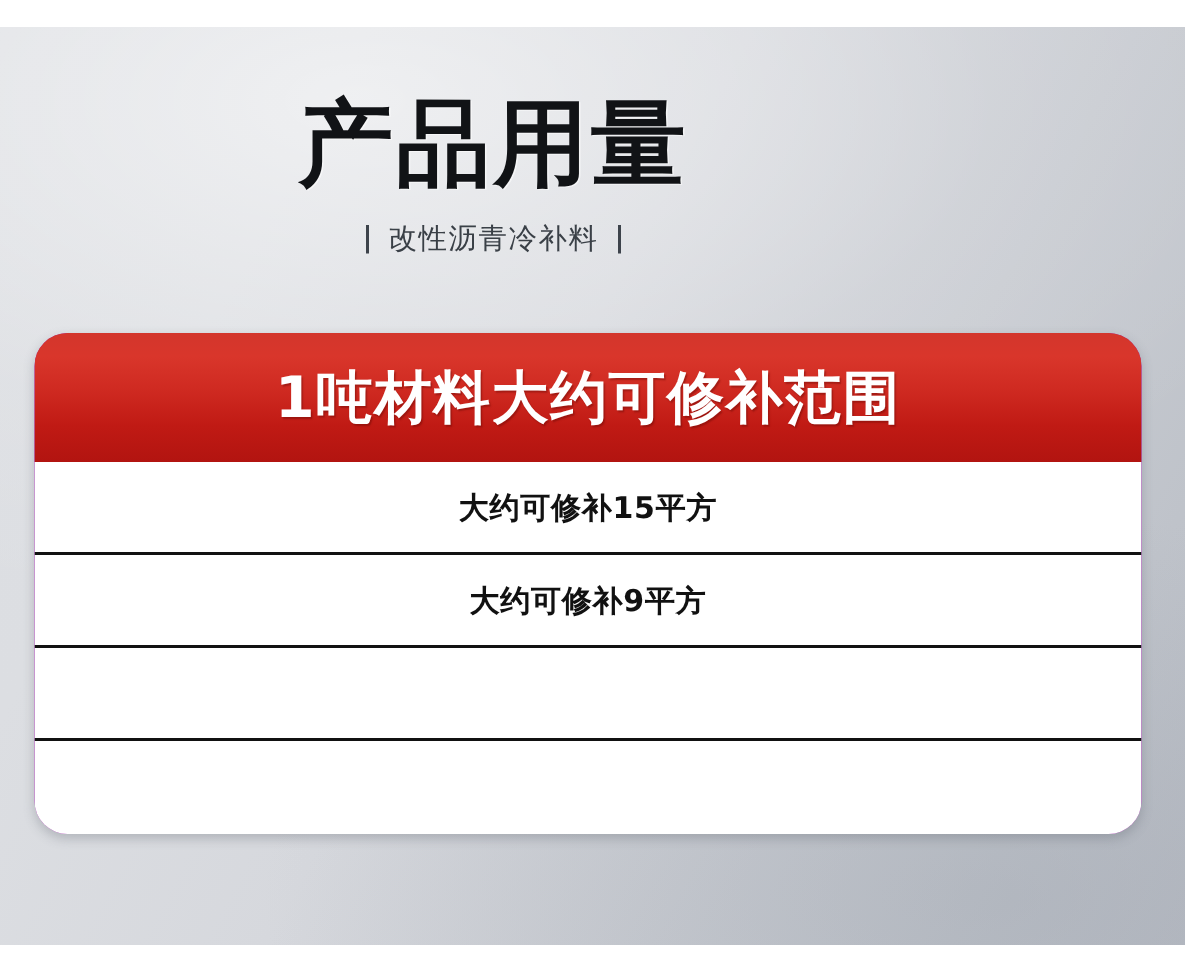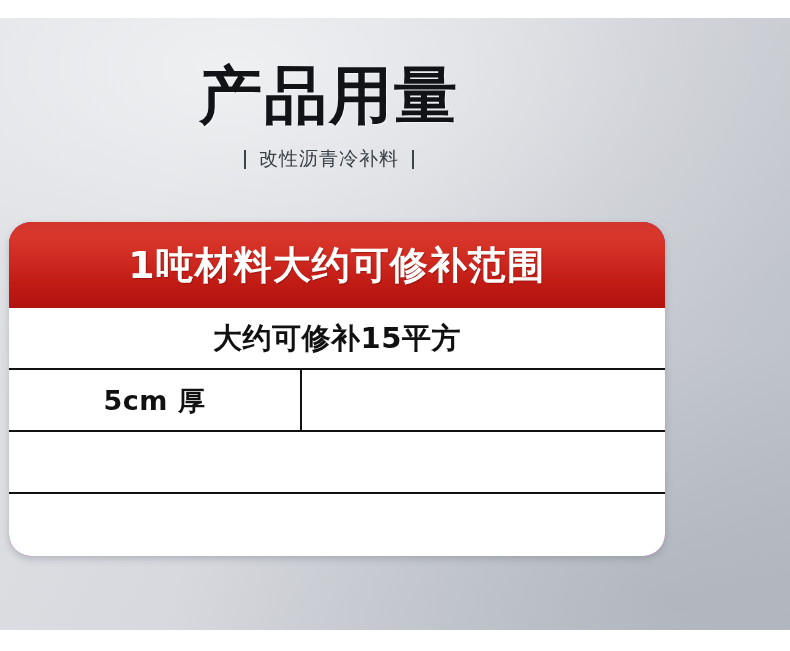--- a/index.html
+++ b/index.html
@@ -85,23 +85,23 @@
     font-size: 19px;
     font-weight: 400;
     color: #3a4047;
     letter-spacing: 1px;
     white-space: nowrap;
   }
 
   
   #card {
     position: absolute;
-    left: 9px;
+    left: 23px;
     top: 222px;
-    width: 656px;
+    width: 738px;
     height: 334px;
     border-radius: 22px;
     background: #a21caf;
     box-shadow: 0 3px 7px rgba(90,95,105,0.30);
     overflow: hidden;
   }
 
   
   #card-header {
     position: relative;
@@ -161,21 +161,21 @@
     font-family: "DejaVu Sans", "Liberation Sans", sans-serif;
     font-size: 27px;
     font-weight: 600;
     color: #111111;
     line-height: 1;
     white-space: nowrap;
     letter-spacing: 0.5px;
   }
   .area-text {
     font-family: "DejaVu Sans", "Liberation Sans", sans-serif;
-    font-size: 29px;
+    font-size: 20px;
     font-weight: 600;
     color: #111111;
     line-height: 1;
     white-space: nowrap;
     letter-spacing: 0.5px;
   }
 </style>
 </head>
 <body>
 
@@ -201,22 +201,22 @@
 
     <div id="table">
 
       <div class="trow">
         <div class="cell-area">
           <span class="area-text">大约可修补15平方</span>
         </div>
       </div>
 
       <div class="trow">
-        <div class="cell-thickness">
-          <span class="thickness-text">5cm  厚</span>
+        <div class="cell-area">
+          <span class="area-text">大约可修补9平方</span>
         </div>
       </div>
 
       <div class="trow">
       </div>
 
       <div class="trow">
       </div>
 
     </div>

